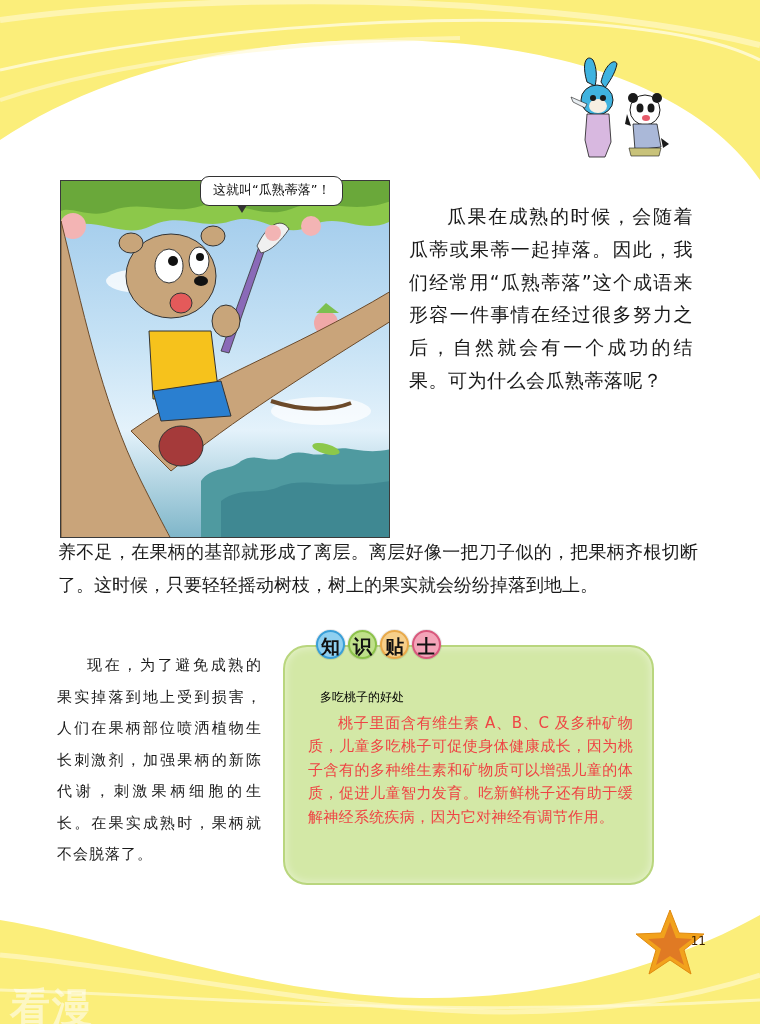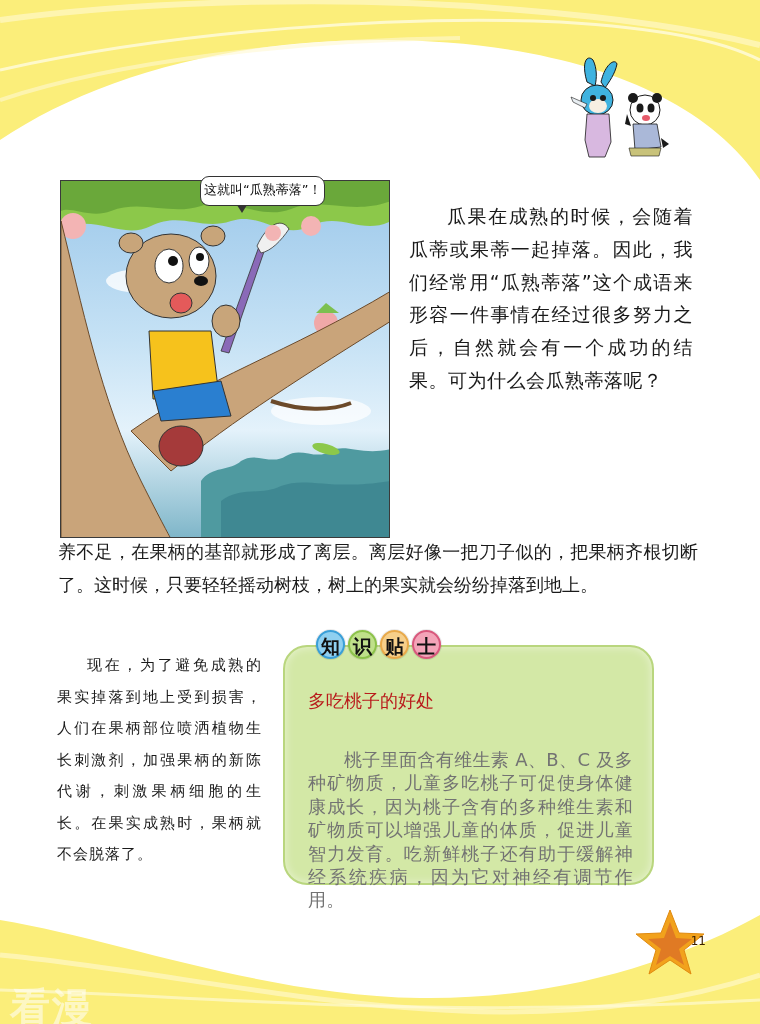--- a/index.html
+++ b/index.html
@@ -20,21 +20,21 @@
     .mascots {
       position: absolute; left: 565px; top: 52px; width: 120px; height: 115px;
     }
     .panel {
       position: absolute; left: 60px; top: 180px; width: 330px; height: 358px;
       border: 1.5px solid #3a3a3a; overflow: hidden; box-sizing: border-box;
       background: linear-gradient(180deg, #9cc8ea 0%, #c6e2f5 45%, #e4f2fb 70%, #7fb6c9 100%);
     }
     .bubble {
       position: absolute; left: 200px; top: 176px; height: 28px;
-      padding: 0 3px; background: #fff; border: 1.5px solid #333; border-radius: 9px;
+      padding: 0 12px; background: #fff; border: 1.5px solid #333; border-radius: 9px;
       font-size: 13px; line-height: 26px; color: #111; white-space: nowrap; z-index: 5;
     }
     .bubble::after {
       content: ""; position: absolute; left: 36px; bottom: -8px;
       border-left: 5px solid transparent; border-right: 5px solid transparent;
       border-top: 8px solid #333;
     }
     .text-block {
       position: absolute; font-size: 19px; line-height: 32.8px; letter-spacing: 0.5px;
       color: #1a1a1a; text-align: justify;
@@ -51,25 +51,25 @@
     }
     .tip-badges {
       position: absolute; left: 316px; top: 630px; display: flex; gap: 3px; z-index: 3;
     }
     .badge {
       width: 29px; height: 29px; border-radius: 50%; font-size: 19px; line-height: 28px;
       text-align: center; color: #111; font-weight: bold; box-sizing: border-box;
       border: 2px solid #fff; box-shadow: 0 0 0 1px rgba(0,0,0,0.08);
     }
     .tip-title {
-      position: absolute; left: 308px; top: 689px; font-size: 18px; color: #b91c1c;
+      position: absolute; left: 320px; top: 689px; font-size: 12px; color: #000000;
     }
     .tip-body {
-      position: absolute; left: 308px; top: 712px; width: 325px; font-size: 18px;
-      line-height: 23.4px; color: #737373; text-align: justify; letter-spacing: 0.3px; margin-top: 36px;
+      position: absolute; left: 308px; top: 712px; width: 325px; font-size: 15px;
+      line-height: 23.4px; color: #ef4444; text-align: justify; letter-spacing: 0.3px;
     }
     .tip-body p { margin: 0; }
     .star {
       position: absolute; left: 634px; top: 908px; width: 72px; height: 68px;
     }
     .page-number {
       position: absolute; left: 634px; top: 934px; width: 72px; text-align: right;
       font-size: 12px; color: #3b2000;
     }
     .watermark {

